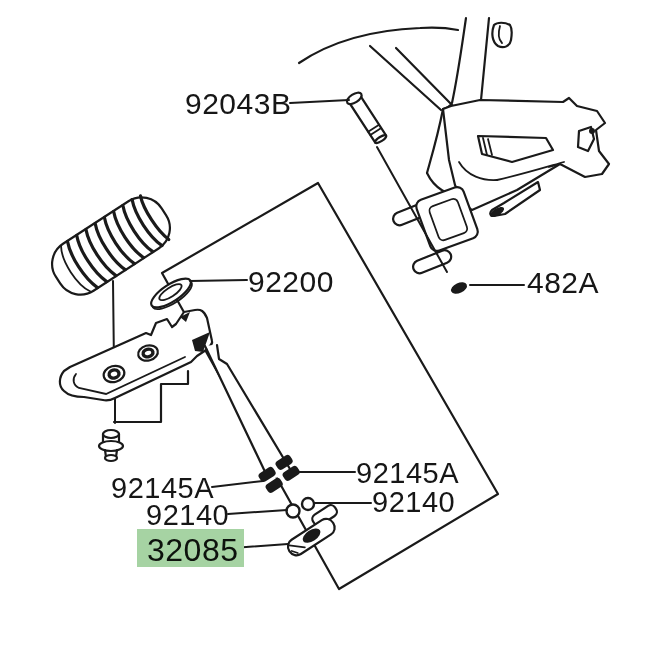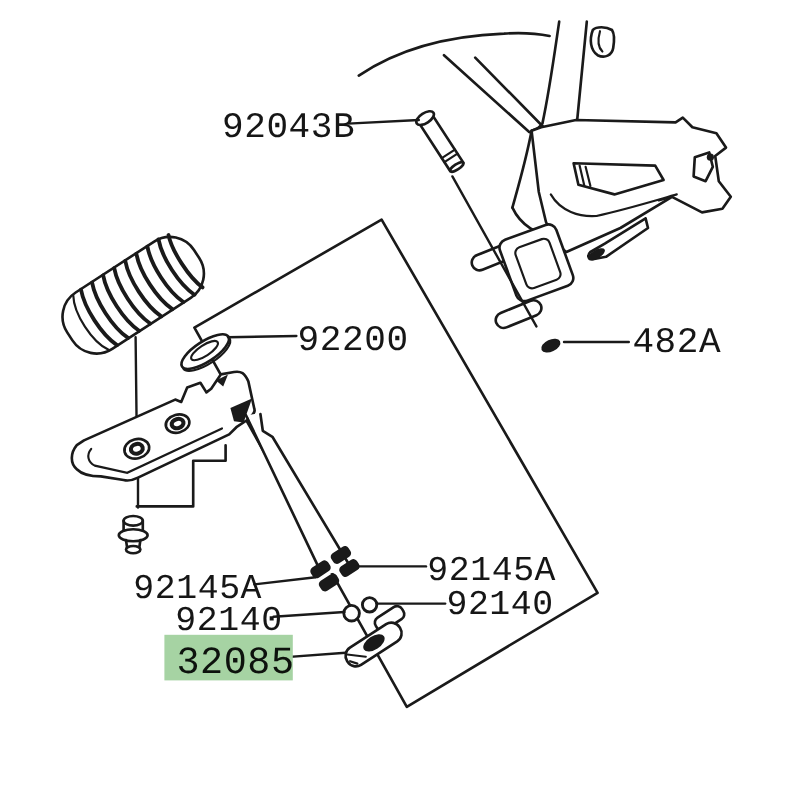--- a/index.html
+++ b/index.html
@@ -1,17 +1,17 @@
 <!DOCTYPE html>
 <html><head>
 <meta charset="utf-8">
 <style>
   html,body{margin:0;padding:0;background:#ffffff;}
   .stage{position:relative;width:630px;height:660px;background:#ffffff;overflow:hidden;
-         font-family:Liberation Mono, monospace;}
+         font-family:Liberation Sans, sans-serif;}
   svg{display:block}
   .outline{fill:#ffffff;stroke:#1a1a1a;stroke-width:2.2;stroke-linejoin:round;stroke-linecap:round;}
   .line{fill:none;stroke:#1a1a1a;stroke-width:2.2;stroke-linejoin:round;stroke-linecap:round;}
   .thin{fill:none;stroke:#1a1a1a;stroke-width:1.8;stroke-linecap:round;}
   .solid{fill:#1a1a1a;stroke:none;}
   .leader{fill:none;stroke:#1a1a1a;stroke-width:2;stroke-linecap:round;}
   .plabel{font-size:30px;fill:#161616;letter-spacing:0.5px;}
   .plabel-big{font-size:32px;fill:#0d120d;letter-spacing:0.5px;}
 </style>
 </head>

